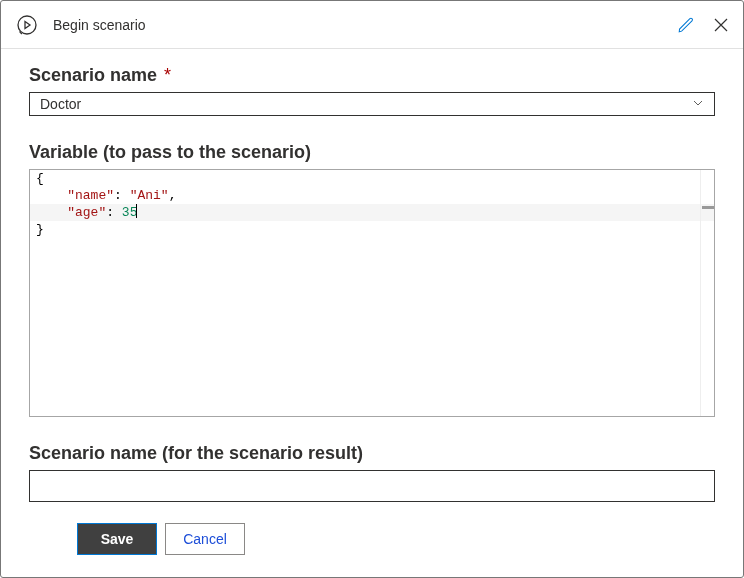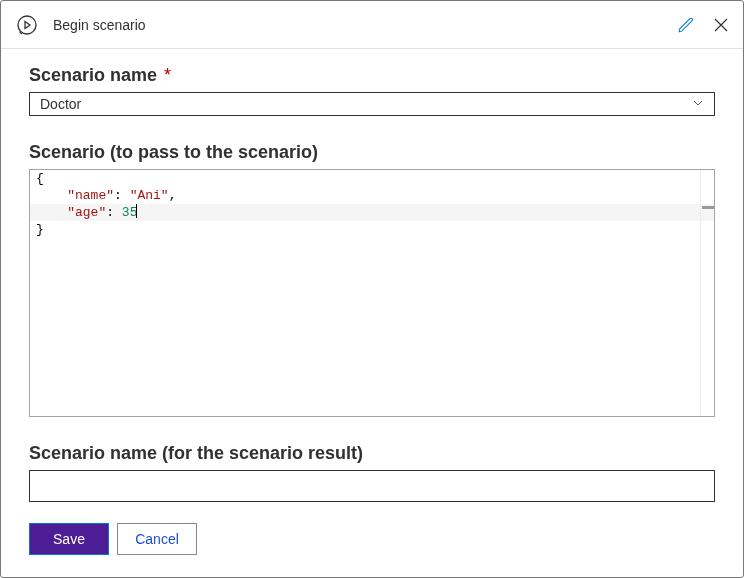--- a/index.html
+++ b/index.html
@@ -95,21 +95,21 @@
   }
   .btn {
     height: 32px; min-width: 80px;
     font-size: 14px;
     border: 1px solid #8a8886;
     background: #fff; color: #1d4ed8;
     cursor: pointer;
     font-family: inherit;
   }
   .btn.primary {
-    background: #4c1d95; border-color:#0078d4; color:#fff; font-weight:400;
+    background: #404040; border-color:#0078d4; color:#fff; font-weight:700;margin-left:48px;
   }
 </style>
 </head>
 <body>
 
 <div class="panel">
 
   <div class="header">
     <span class="header-icon">
       <svg width="24" height="24" viewBox="0 0 24 24" fill="none" stroke="currentColor" stroke-width="1.3">
@@ -141,21 +141,21 @@
     </div>
     <div class="select-wrap">
       <span>Doctor</span>
       <span class="chev">
         <svg width="12" height="12" viewBox="0 0 12 12" fill="none" stroke="currentColor" stroke-width="1">
           <path d="M2 4 L6 8 L10 4"></path>
         </svg>
       </span>
     </div>
 
-    <div class="field-label">Scenario (to pass to the scenario)</div>
+    <div class="field-label">Variable (to pass to the scenario)</div>
     <div class="code-editor">
       <div class="code-line"><span class="brace">{</span></div>
       <div class="code-line"><span>    </span><span class="key">"name"</span><span class="punc">: </span><span class="str">"Ani"</span><span class="punc">,</span></div>
       <div class="code-line hl-line"><span>    </span><span class="key">"age"</span><span class="punc">: </span><span class="num">35</span><span class="cursor"></span></div>
       <div class="code-line"><span class="brace">}</span></div>
       <div class="overview-ruler">
         <div class="ov-mark" style="top:36px"></div>
       </div>
     </div>
 

